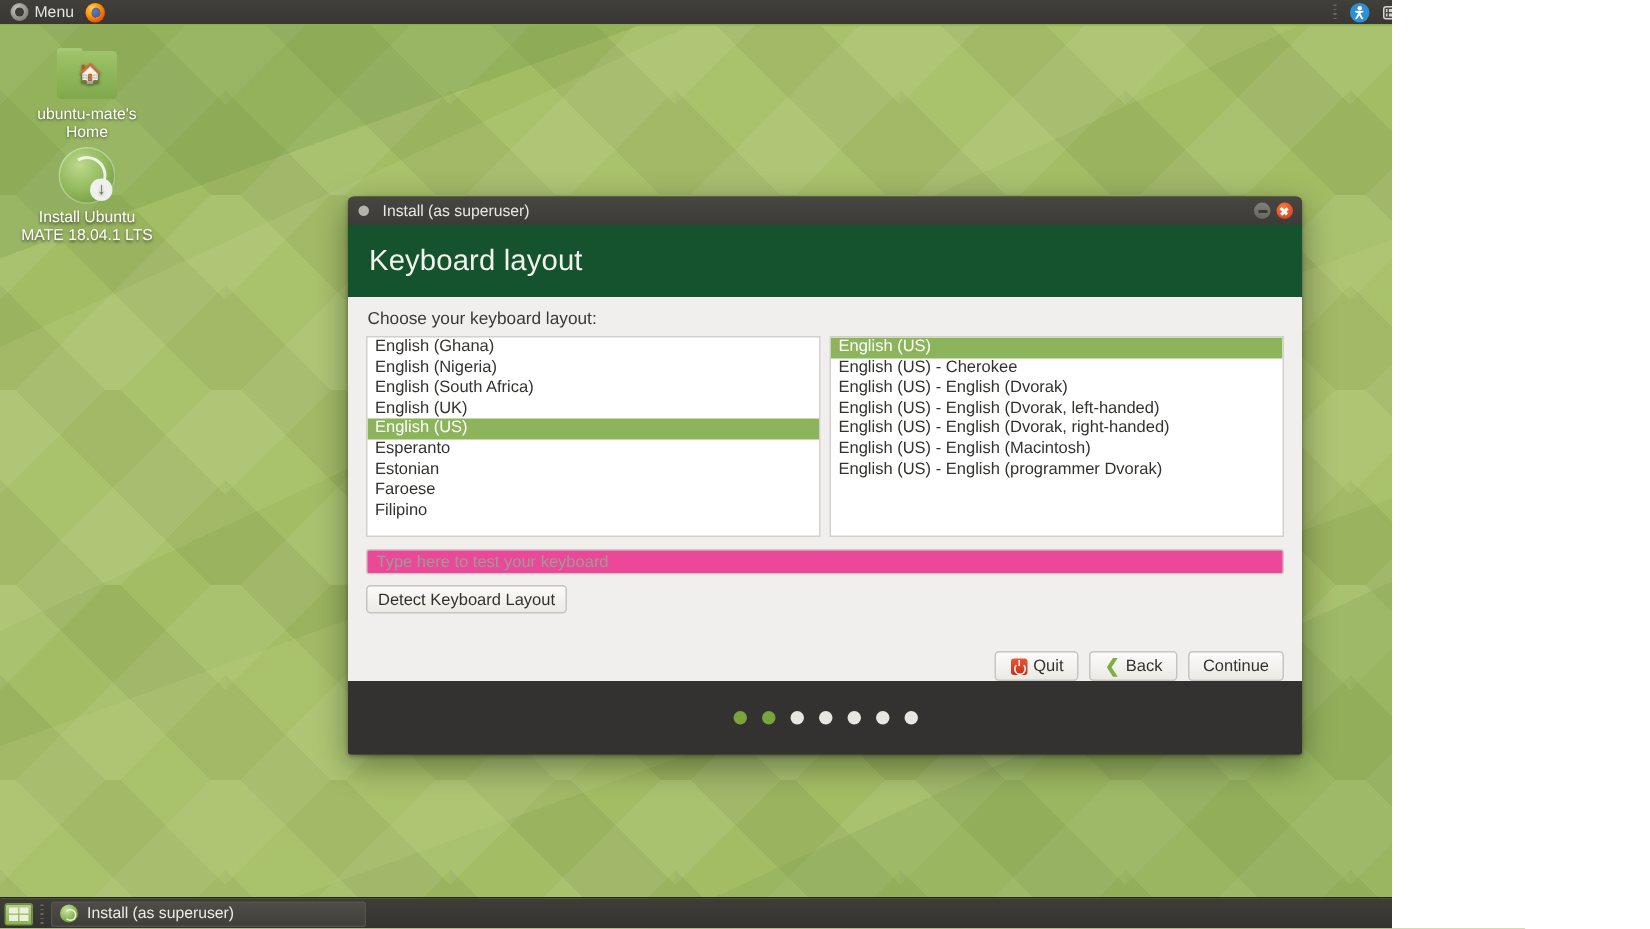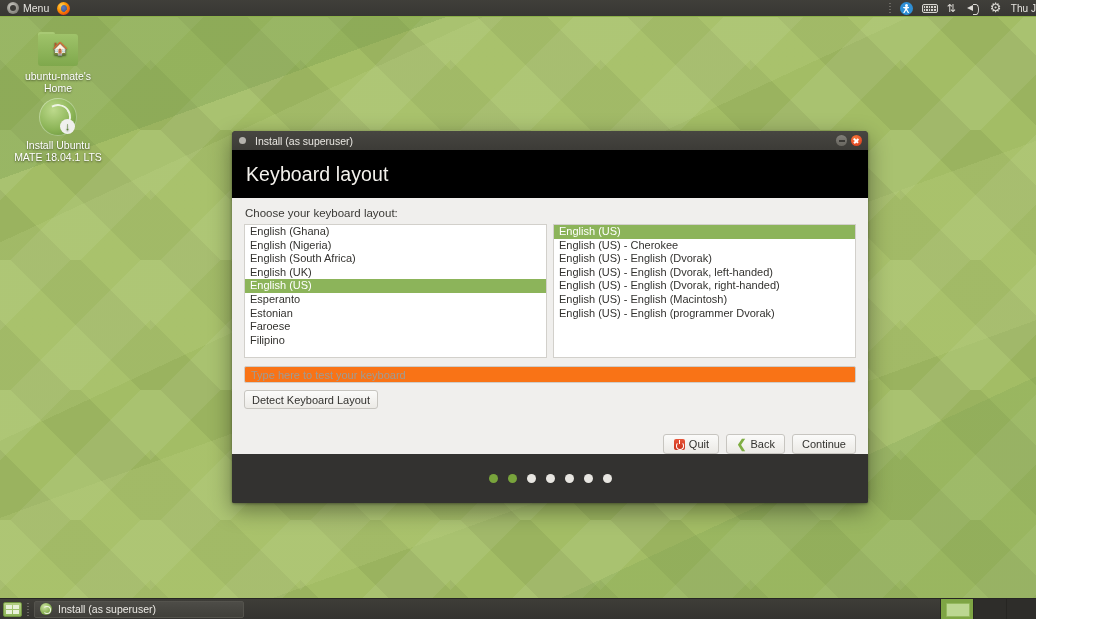--- a/index.html
+++ b/index.html
@@ -7,21 +7,21 @@
   html, body {
     width: 1100px;
     height: 619px;
     overflow: hidden;
     font-family: "Liberation Sans", sans-serif;
   }
 
   
   #desktop {
     position: relative;
-    width: 1036px;
+    width: 928px;
     height: 619px;
     background: #a2bd64;
     overflow: hidden;
   }
   .wallpaper {
     position: absolute;
     inset: 0;
     background-color: #a3bd65;
     background-image:
       linear-gradient(135deg, rgba(255,255,255,0.07) 25%, transparent 25%, transparent 50%, rgba(255,255,255,0.07) 50%, rgba(255,255,255,0.07) 75%, transparent 75%),
@@ -238,21 +238,21 @@
   .win-btn.close { background: radial-gradient(circle at 40% 30%, #f97a3a 0%, #e8532b 55%, #c13a1c 100%); }
   .win-btn.close::before, .win-btn.close::after {
     content: ""; position: absolute; left: 2.3px; top: 5px;
     width: 6.4px; height: 1.5px; background: #fff;
   }
   .win-btn.close::before { transform: rotate(45deg); }
   .win-btn.close::after  { transform: rotate(-45deg); }
 
   #wizard-header {
     height: 48px;
-    background: #000000;
+    background: #14532d;
     display: flex;
     align-items: center;
     padding: 0 0 0 14px;
   }
   #wizard-header h1 {
     color: #f3f1ec;
     font-size: 19.5px;
     font-weight: normal;
     letter-spacing: .1px;
   }
@@ -291,21 +291,21 @@
     background: #8cb45a;
     color: #ffffff;
   }
 
   #test-input {
     margin-top: 8px;
     width: 100%;
     height: 17px;
     border: 1px solid #cfcdc8;
     border-radius: 2px;
-    background: #f97316;
+    background: #ec4899;
     padding: 0 6px;
     font-family: "Liberation Sans", sans-serif;
     font-size: 11px;
     color: #33322f;
   }
   #test-input::placeholder { color: #9d9b96; }
 
   #detect-btn {
     margin-top: 7px;
     height: 19px;

